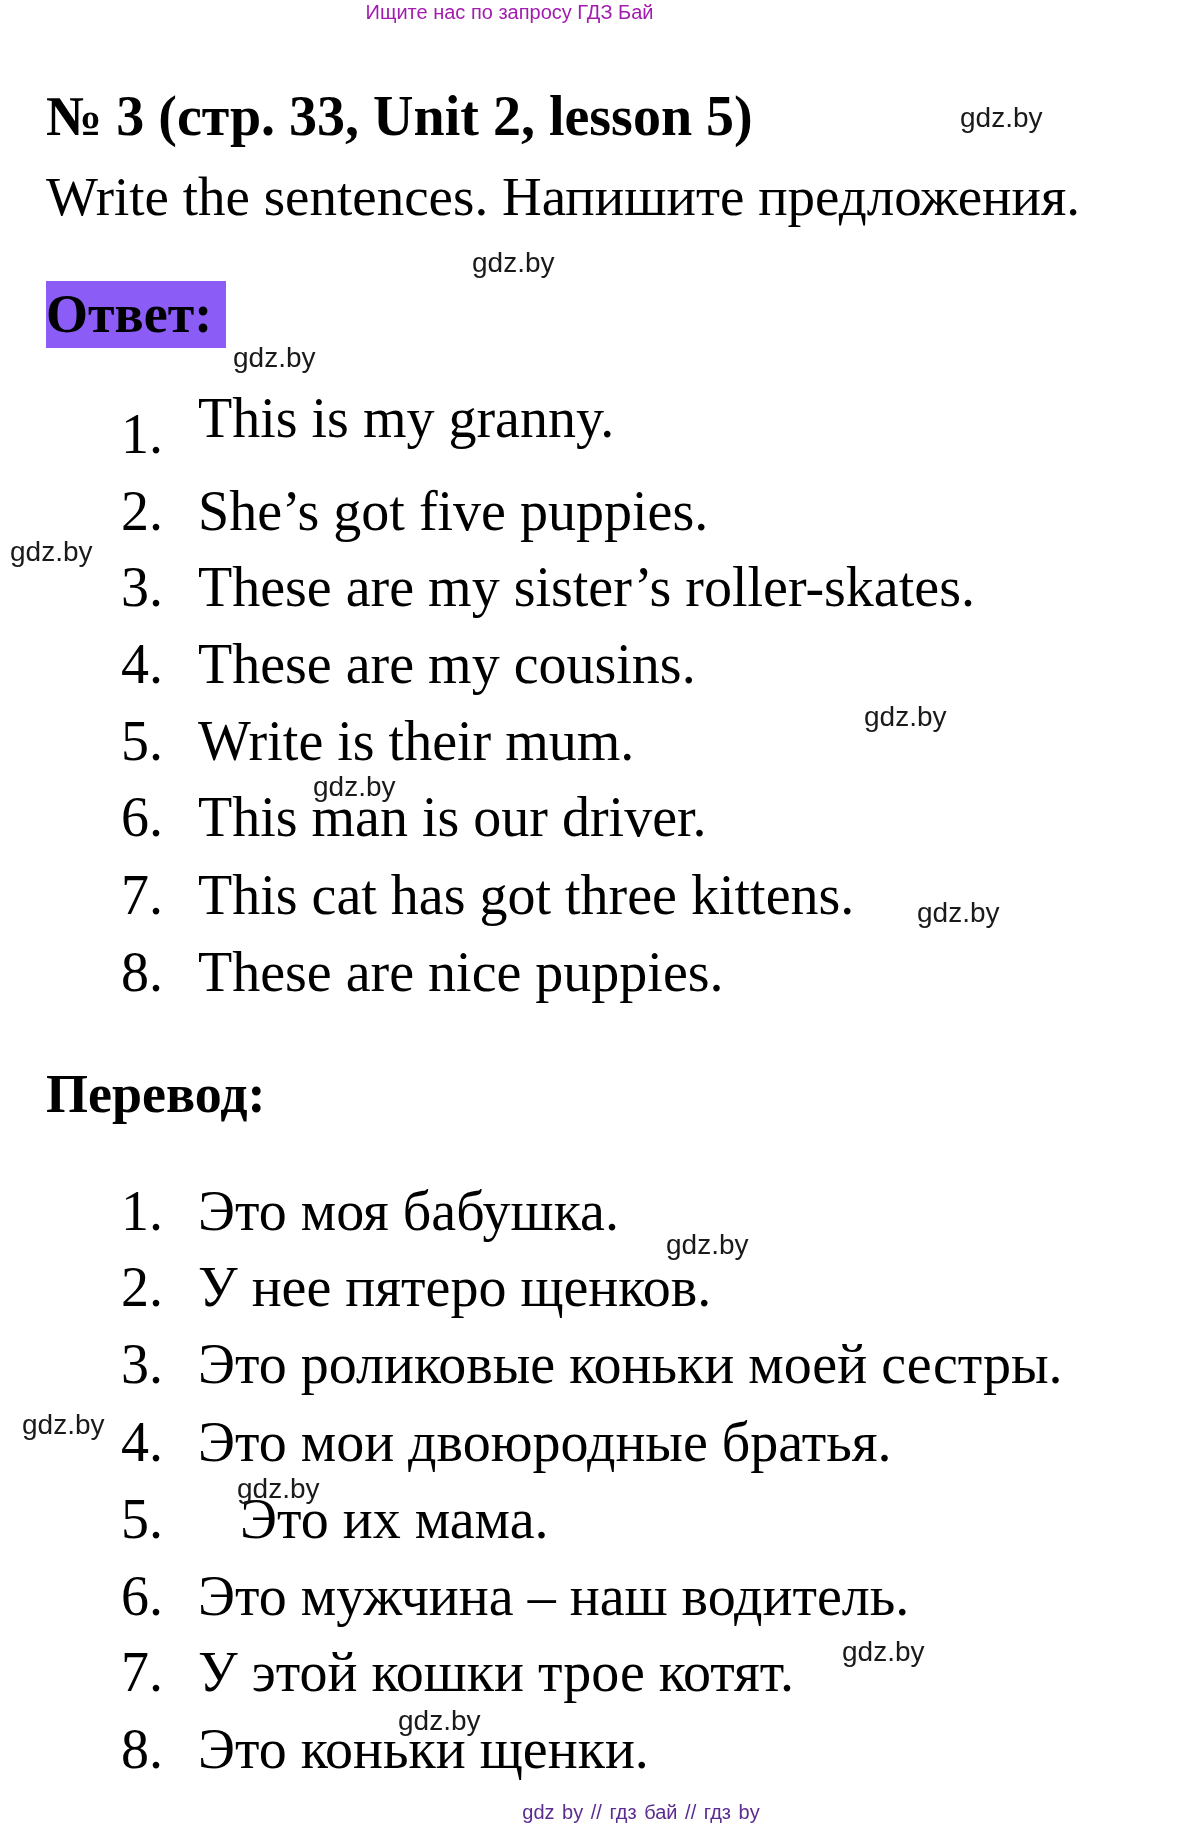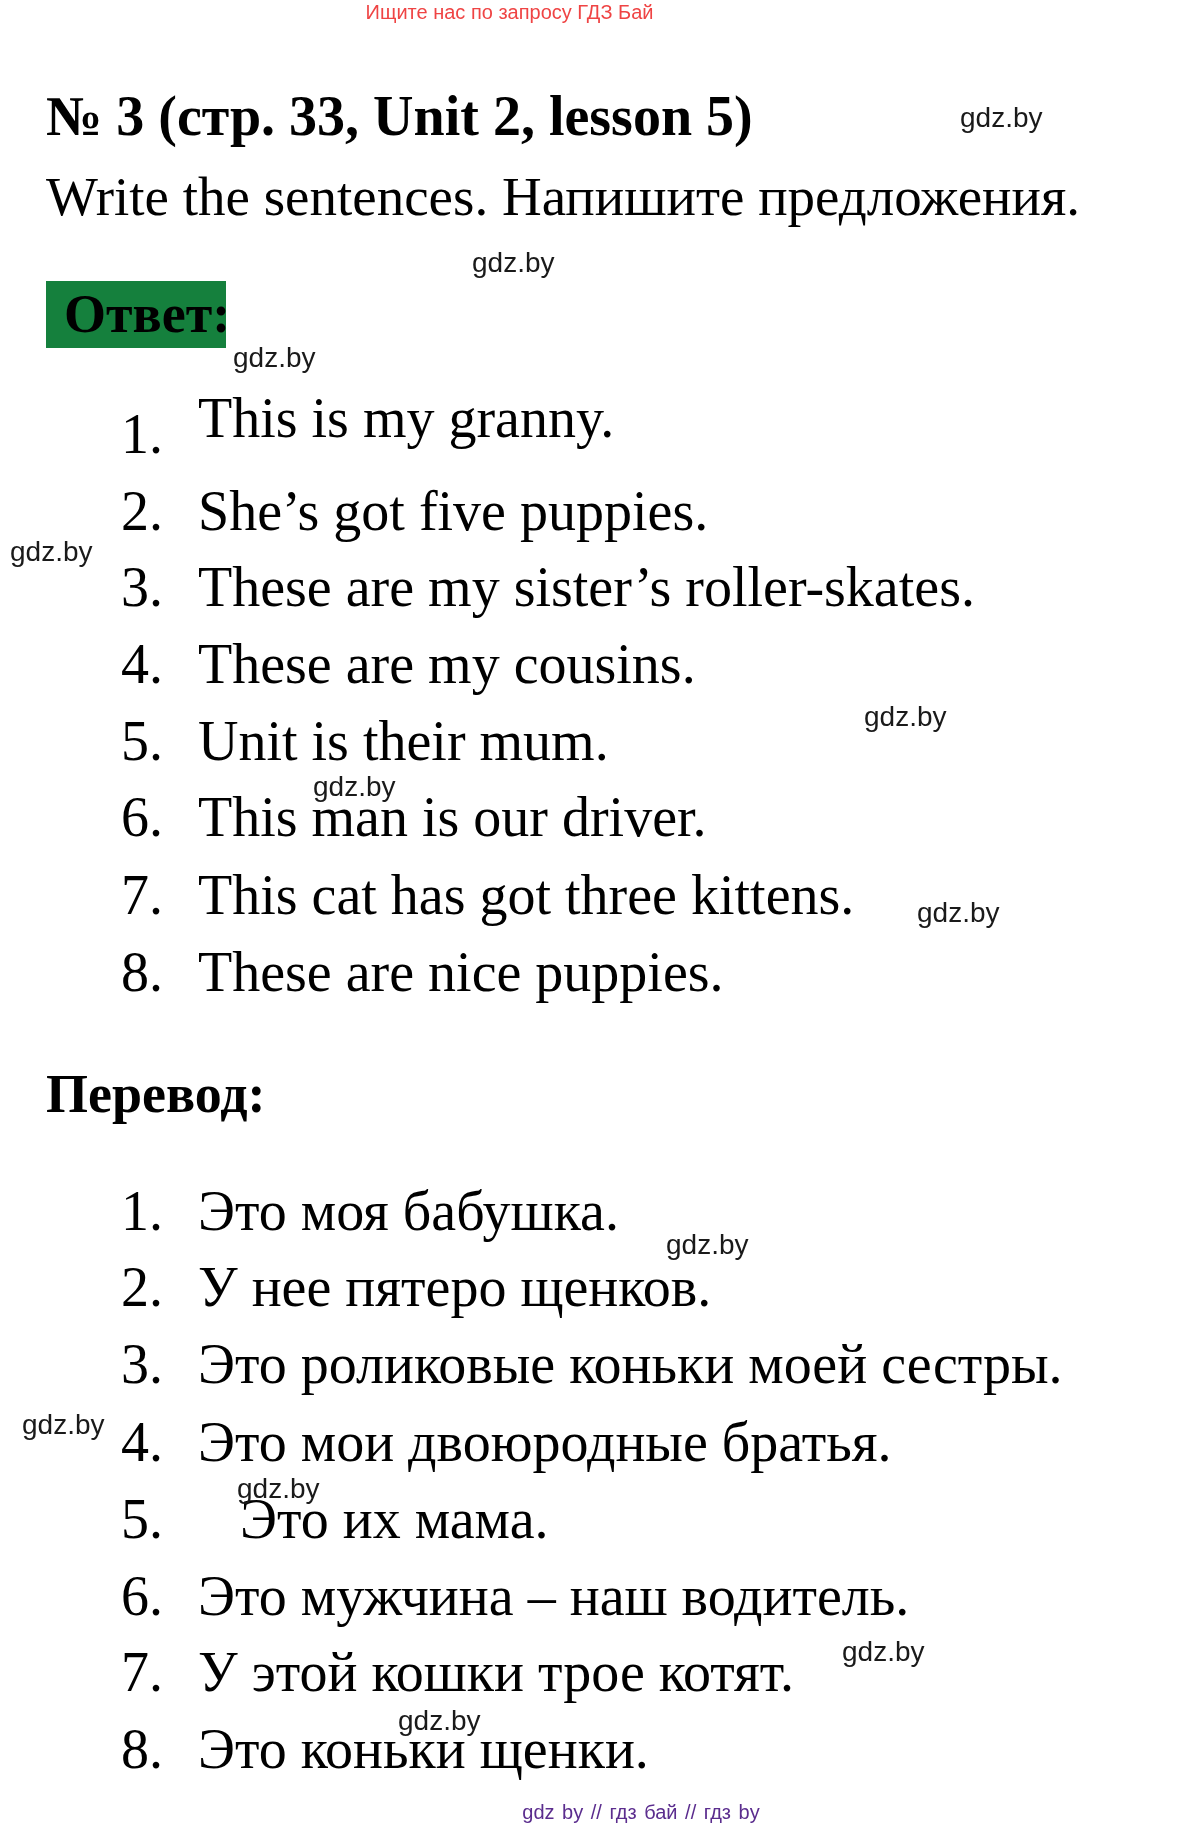--- a/index.html
+++ b/index.html
@@ -1,21 +1,21 @@
 <!DOCTYPE html>
 <html><head>
   <meta charset="utf-8">
   <style>
     html, body { margin: 0; padding: 0; background: #ffffff; }
     body { width: 1186px; height: 1825px; position: relative; overflow: hidden; }
     .abs { position: absolute; white-space: nowrap; }
-    .top-banner { font-family: "Liberation Sans", sans-serif; font-size: 20px; color: #ef4444; left: 0; width: 1019px; text-align: center; top: 0px; line-height: 24px; }
+    .top-banner { font-family: "Liberation Sans", sans-serif; font-size: 20px; color: #a21caf; left: 0; width: 1019px; text-align: center; top: 0px; line-height: 24px; }
     .title { font-family: "Liberation Serif", serif; font-weight: bold; font-size: 56px; color: #000; left: 46px; top: 48px; line-height: 64px; margin-top: 36px; }
     .subtitle { font-family: "Liberation Serif", serif; font-size: 55px; color: #000; left: 46px; top: 165px; line-height: 64px; text-align: center; }
-    .answer-label { font-family: "Liberation Serif", serif; font-weight: bold; font-size: 54px; color: #000; background: #15803d; left: 46px; top: 281px; height: 67px; width: 180px; line-height: 67px; padding-left: 18px; box-sizing: border-box; }
+    .answer-label { font-family: "Liberation Serif", serif; font-weight: bold; font-size: 54px; color: #000; background: #8b5cf6; left: 46px; top: 281px; height: 67px; width: 180px; line-height: 67px; padding-left: 0; box-sizing: border-box; }
     .section-label { font-family: "Liberation Serif", serif; font-weight: bold; font-size: 54px; color: #000; left: 46px; top: 1062px; line-height: 64px; }
     .item-num { font-family: "Liberation Serif", serif; font-size: 56px; color: #000; left: 121px; line-height: 64px; }
     .item-text { font-family: "Liberation Serif", serif; font-size: 56px; color: #000; left: 198px; line-height: 64px; }
     .wm { font-family: "Liberation Sans", sans-serif; font-size: 28px; color: #1a1a1a; line-height: 30px; }
     .footer { font-family: "Liberation Sans", sans-serif; font-size: 20px; color: #5b2d8e; left: 0; width: 1186px; text-align: center; top: 1800px; line-height: 24px; word-spacing: 2px; margin-left: 48px; }
   </style>
 </head>
 <body>
 
 <div class="abs top-banner">Ищите нас по запросу ГДЗ Бай</div>
@@ -36,21 +36,21 @@
   <div class="abs item-num" style="top:479px;">2.</div>
   <div class="abs item-text" style="top:479px;">She’s got five puppies.</div>
 
   <div class="abs item-num" style="top:555px;">3.</div>
   <div class="abs item-text" style="top:555px;">These are my sister’s roller-skates.</div>
 
   <div class="abs item-num" style="top:632px;">4.</div>
   <div class="abs item-text" style="top:632px;">These are my cousins.</div>
 
   <div class="abs item-num" style="top:709px;">5.</div>
-  <div class="abs item-text" style="top:709px;">Unit is their mum.</div>
+  <div class="abs item-text" style="top:709px;">Write is their mum.</div>
 
   <div class="abs item-num" style="top:785px;">6.</div>
   <div class="abs item-text" style="top:785px;">This man is our driver.</div>
 
   <div class="abs item-num" style="top:863px;">7.</div>
   <div class="abs item-text" style="top:863px;">This cat has got three kittens.</div>
 
   <div class="abs item-num" style="top:940px;">8.</div>
   <div class="abs item-text" style="top:940px;">These are nice puppies.</div>
 </div>

